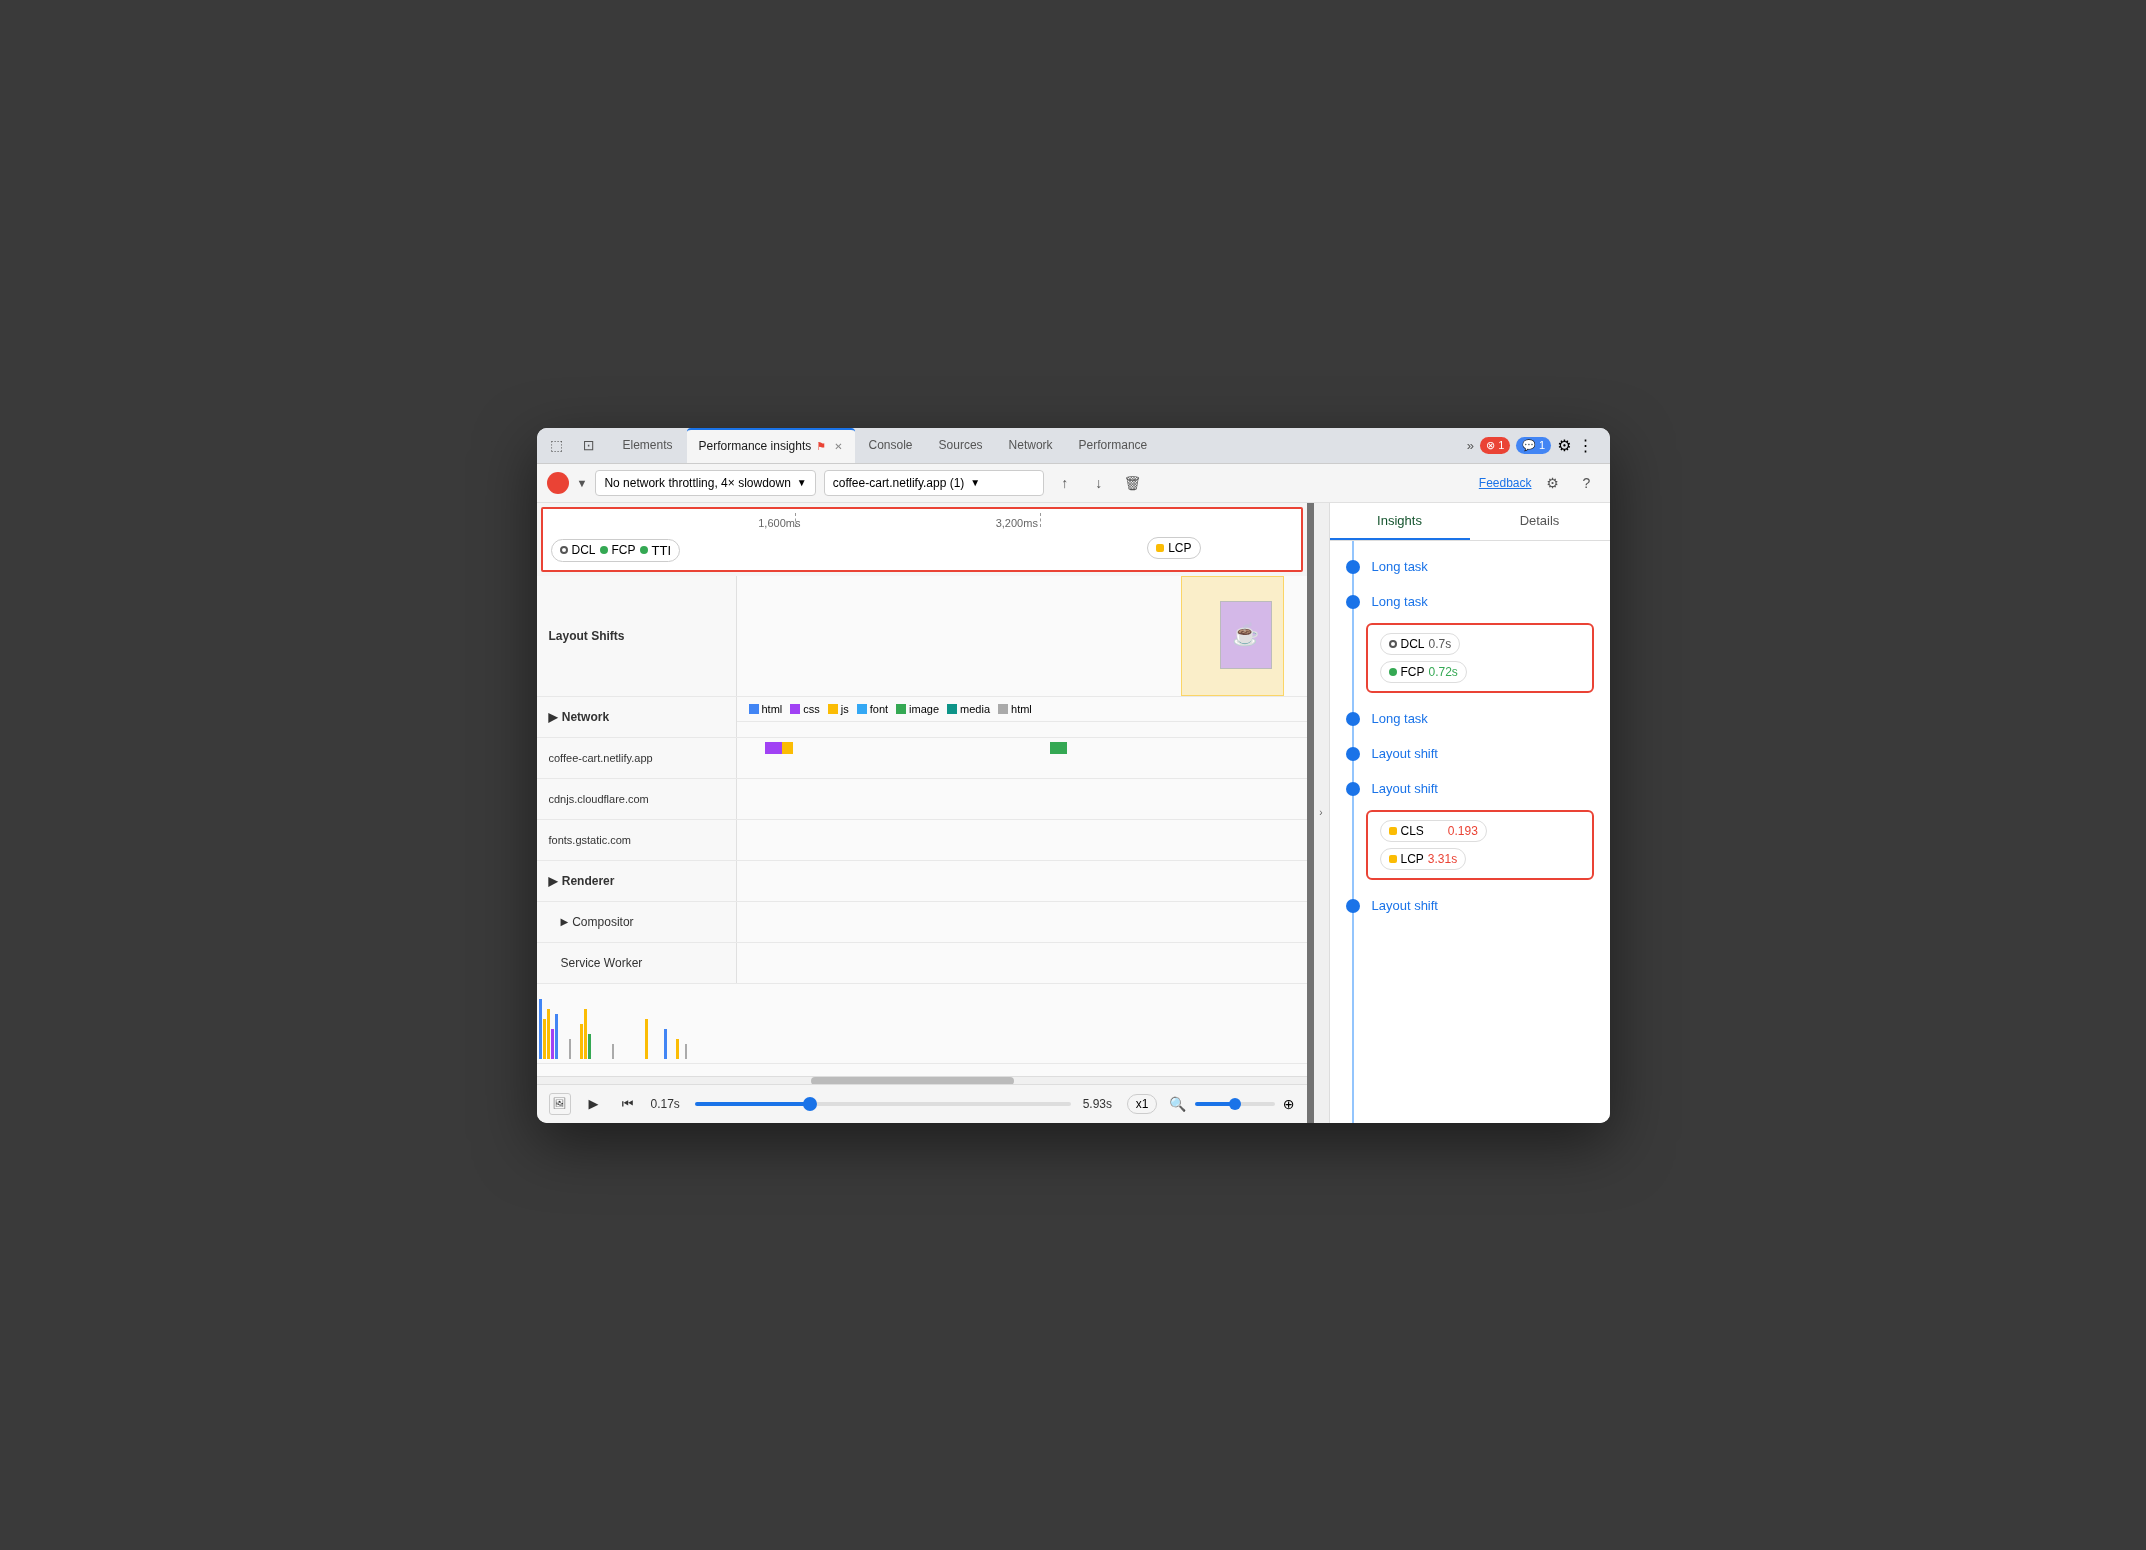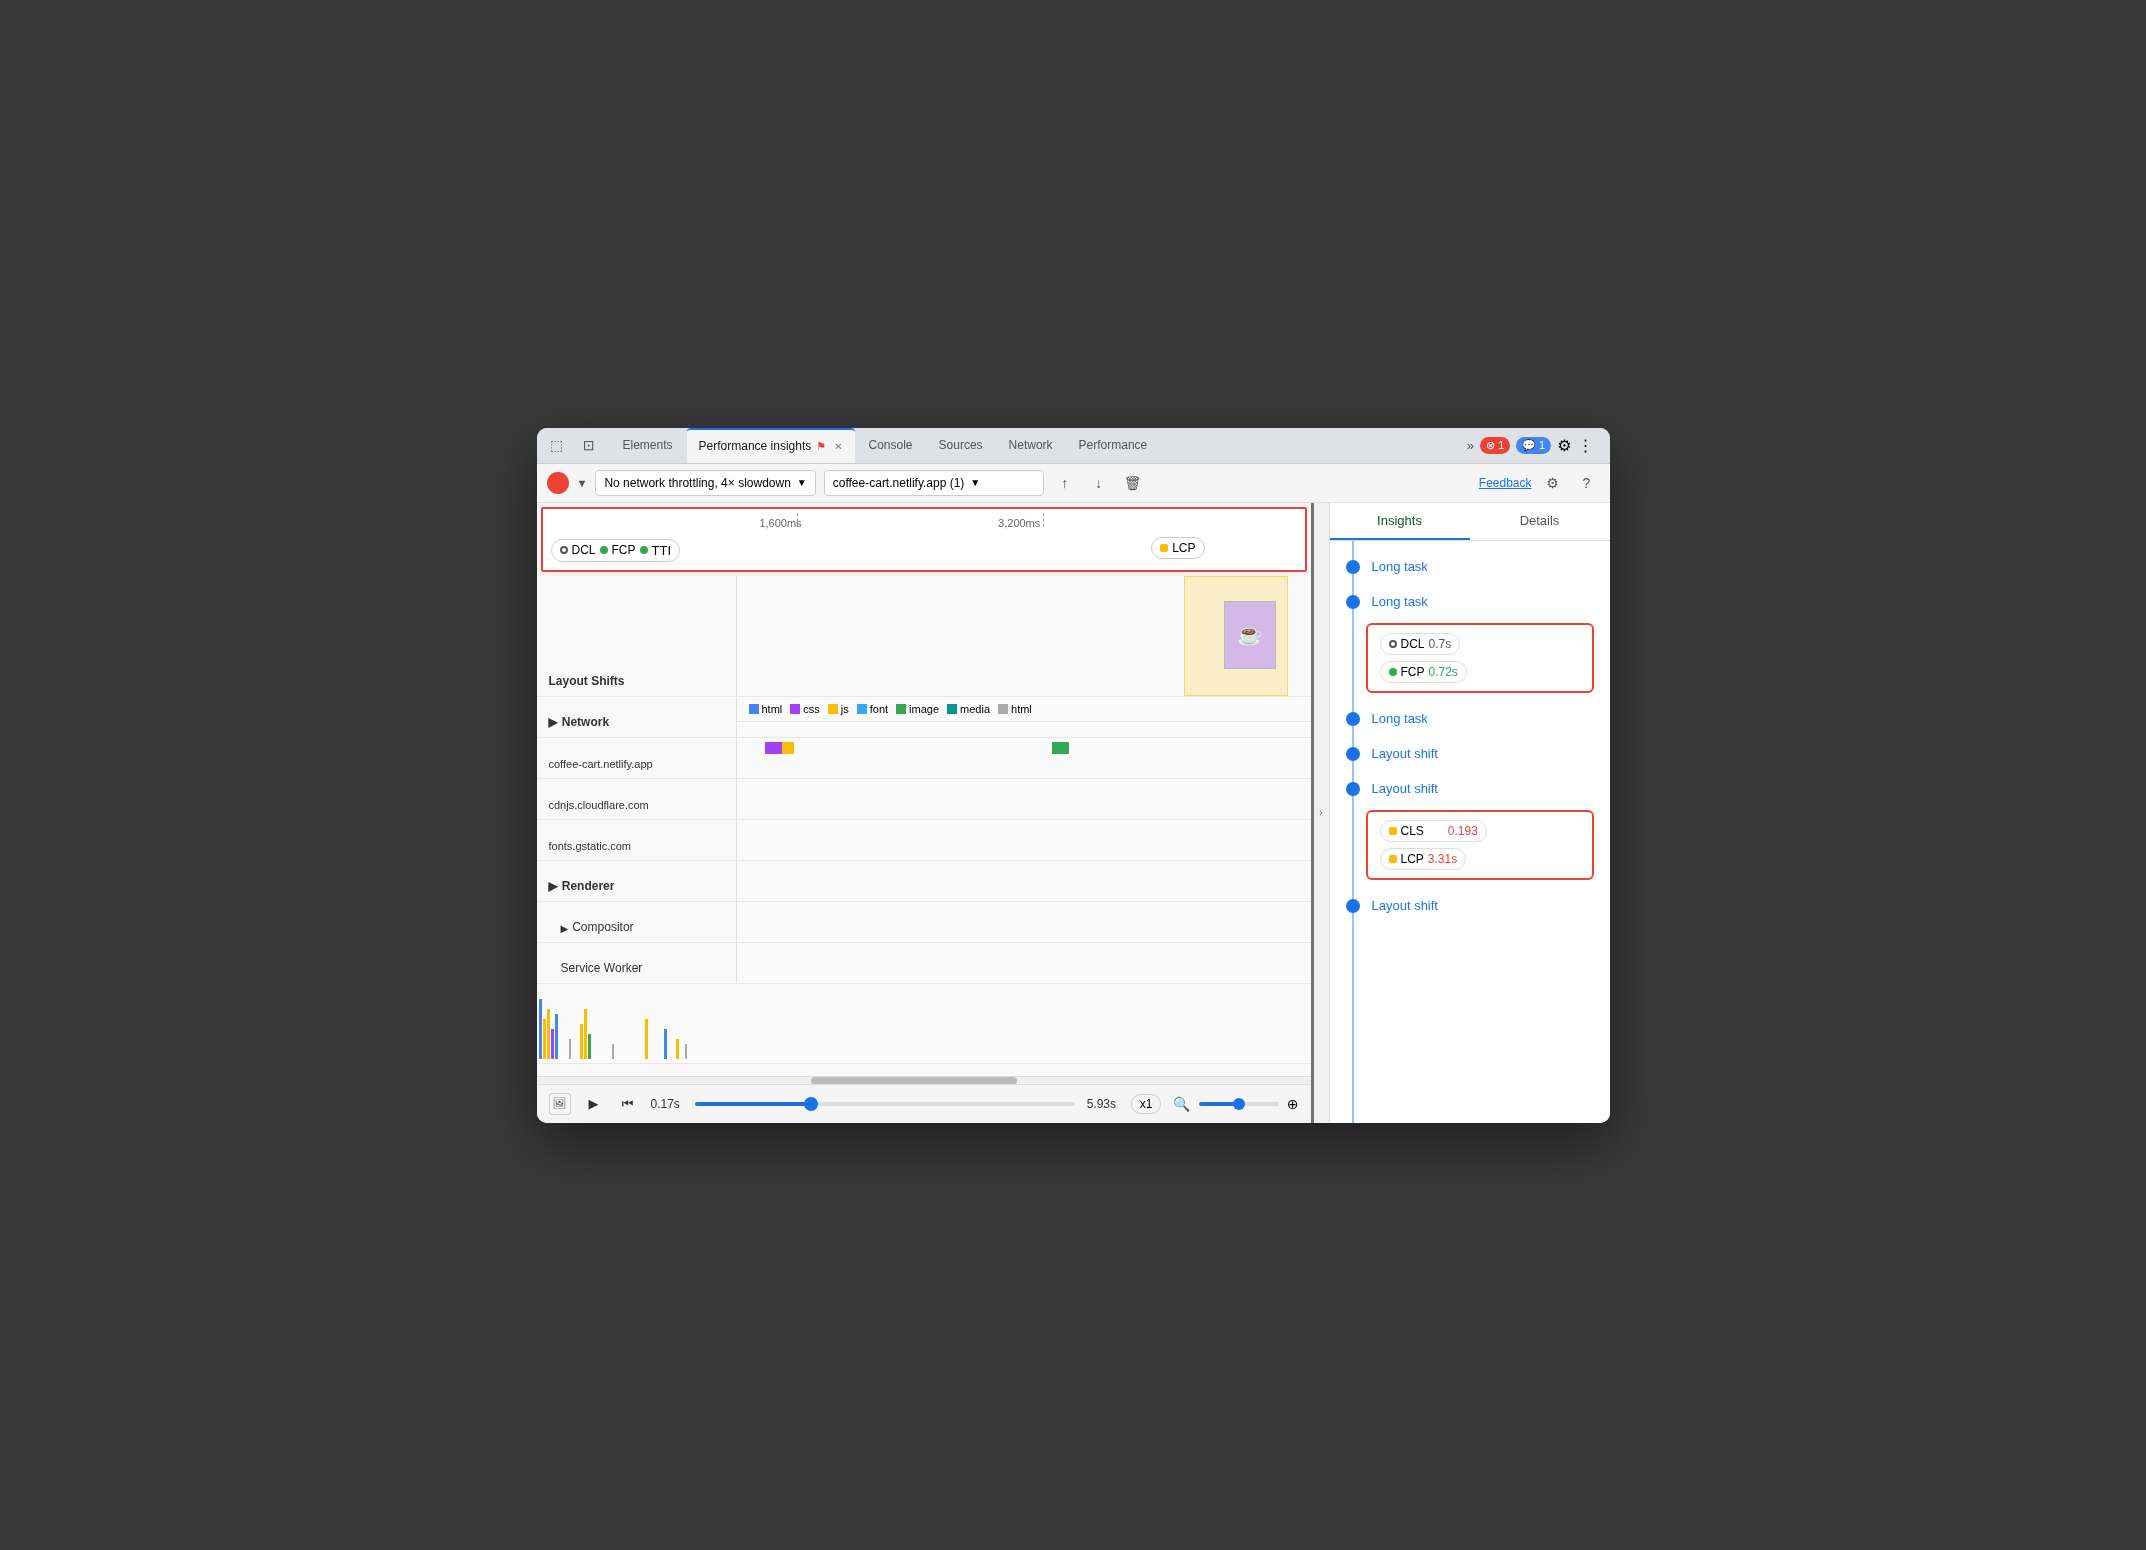--- a/index.html
+++ b/index.html
@@ -153,21 +153,21 @@
     }
     .main-content {
       display: flex;
       height: 620px;
     }
     .timeline-panel {
       flex: 1;
       overflow: hidden;
       display: flex;
       flex-direction: column;
-      border-right: 3px solid #737373;
+      border-right: 7px solid #737373;
     }
     .timeline-header {
       background: white;
       border: 2px solid #ea4335;
       margin: 4px;
       border-radius: 2px;
       padding: 8px;
       position: relative;
     }
     .timing-badge {
@@ -211,21 +211,21 @@
     }
     .track-label {
       width: 200px;
       min-width: 200px;
       padding: 8px 12px;
       font-size: 12px;
       color: #333;
       background: #f8f8f8;
       border-right: 1px solid #e0e0e0;
       display: flex;
-      align-items: flex-end;
+      align-items: center;
       font-weight: 600;
     }
     .track-label.light { font-weight: 400; }
     .track-label.indent { padding-left: 24px; font-weight: 400; }
     .track-content {
       flex: 1;
       position: relative;
       min-height: 40px;
     }
     .network-legend {

